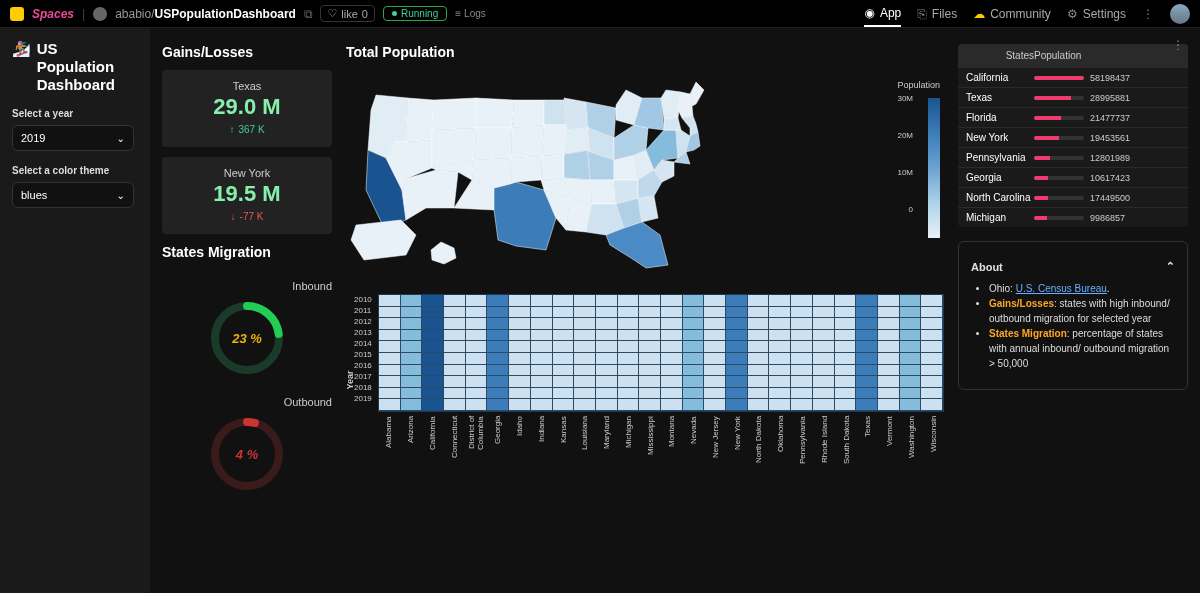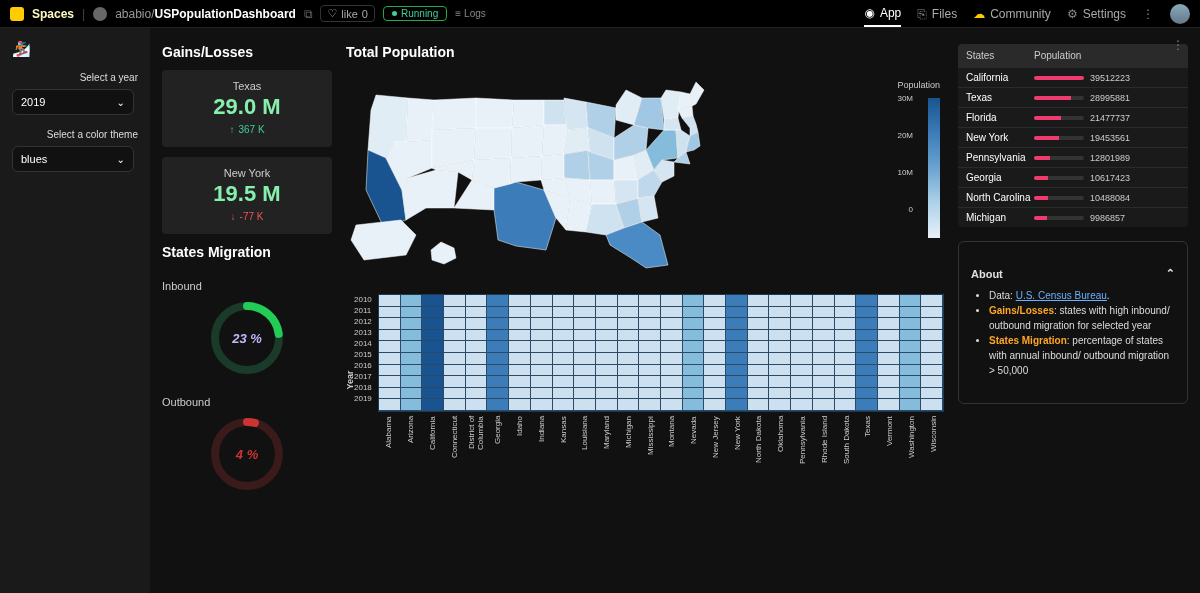--- a/index.html
+++ b/index.html
@@ -1,85 +1,85 @@
 <!DOCTYPE html>
 <html><head>
 <meta charset="utf-8">
 <style>
 * { margin:0; padding:0; box-sizing:border-box; }
 body { font-family:-apple-system,BlinkMacSystemFont,"Segoe UI",sans-serif; background:#0b0b0b; color:#e0e0e0; width:1200px; height:593px; overflow:hidden; font-size:12px; }
 .topbar { height:28px; background:#000; display:flex; align-items:center; padding:0 10px; border-bottom:1px solid #222; }
 .tb-left { display:flex; align-items:center; gap:8px; }
 .tb-logo { width:14px; height:14px; background:#ffcc00; border-radius:3px; }
-.tb-spaces { color:#fef9c3; font-weight:600; font-size:12px; }
+.tb-spaces { color:#ec4899; font-weight:600; font-size:12px;font-style:italic; }
 .tb-sep { color:#444; }
 .tb-avatar-sm { width:14px; height:14px; border-radius:50%; background:#666; }
 .tb-path { color:#999; font-size:12px; }
 .tb-path .repo { color:#fff; font-weight:600; }
 .tb-copy { color:#666; cursor:pointer; }
 .tb-like { border:1px solid #333; border-radius:4px; padding:1px 6px; display:flex; align-items:center; gap:4px; color:#aaa; font-size:11px; }
 .tb-status { border:1px solid #2a4; color:#4c9; border-radius:4px; padding:1px 8px; font-size:10px; display:flex; align-items:center; gap:4px; }
 .tb-status .dot { width:5px; height:5px; background:#4c9; border-radius:50%; }
 .tb-logs { color:#888; font-size:10px; display:flex; align-items:center; gap:3px; }
 .tb-right { margin-left:auto; display:flex; align-items:center; gap:16px; }
 .tb-link { color:#aaa; display:flex; align-items:center; gap:5px; font-size:12px; cursor:pointer; }
 .tb-link.active { color:#fff; border-bottom:2px solid #fff; padding-bottom:5px; margin-bottom:-6px; }
 .tb-more { color:#888; cursor:pointer; }
 .tb-avatar { width:20px; height:20px; border-radius:50%; background:linear-gradient(#8ab,#678); }
 .app { display:flex; height:565px; }
 .sidebar { width:150px; background:#1a1a1a; padding:12px; }
 .sb-title { display:flex; align-items:flex-start; gap:6px; font-size:15px; font-weight:700; color:#fff; margin-bottom:14px; line-height:1.2; }
-.sb-label { font-size:10px; font-weight:400; color:#ddd; margin-bottom:6px;text-align:right; }
+.sb-label { font-size:10px; font-weight:700; color:#ddd; margin-bottom:6px; }
 .sb-select { width:122px; background:#111; border:1px solid #333; border-radius:6px; padding:6px 8px; display:flex; align-items:center; justify-content:space-between; color:#fff; font-size:11px; margin-bottom:14px; cursor:pointer; }
 .main { flex:1; background:#111; padding:16px 12px; display:flex; gap:14px; position:relative; }
 .main-more { position:absolute; top:10px; right:16px; color:#888; cursor:pointer; }
 .col1 { width:170px; }
 .col2 { flex:1; }
 .col3 { width:230px; }
 .sec-title { font-size:14px; font-weight:700; color:#fff; margin-bottom:10px; }
 .card { background:#222; border-radius:4px; padding:10px 12px 12px; text-align:center; margin-bottom:10px; }
 .card-state { font-size:11px; color:#ccc; margin-bottom:2px; }
 .card-val { font-size:22px; font-weight:700; color:#86efac; }
 .card-delta { font-size:10px; margin-top:4px; display:flex; align-items:center; justify-content:center; gap:4px; }
 .delta-up { color:#4c9; }
 .delta-down { color:#e55; }
-.donut-wrap { text-align:left; margin-bottom:14px;margin-top:20px; }
+.donut-wrap { text-align:right; margin-bottom:14px;margin-top:20px; }
 .donut-label { font-size:11px; color:#ccc; margin-bottom:8px; }
 .donut { position:relative; width:76px; height:76px; margin:0 auto; }
 .donut svg { transform:rotate(-90deg); }
 .donut-text { position:absolute; left:0; top:0; width:100%; height:100%; display:flex; align-items:center; justify-content:center; font-size:13px; font-weight:700; font-style:italic; }
-.donut-text.green { color:#c4b5fd; }
+.donut-text.green { color:#eab308; }
 .donut-text.red { color:#c33; }
 .map-wrap { position:relative; height:210px; margin-bottom:14px; }
 .legend { position:absolute; right:4px; top:10px; text-align:right; font-size:9px; color:#ccc; }
 .legend-title { margin-bottom:4px; }
 .legend-bar { width:12px; height:140px; background:linear-gradient(#1a5490,#3c7cb8,#6ba3d0,#aed2e8,#e8f1f8); margin:4px 0 4px auto; }
 .legend-tick { margin-bottom:28px; font-size:8px; }
 .heatmap-wrap { position:relative; }
 .hm-ylabel { position:absolute; left:-6px; top:50%; transform:rotate(-90deg) translateX(10px); font-size:9px; color:#ccc; font-weight:600; }
 .hm-years { position:absolute; left:8px; top:0; font-size:8px; color:#ccc; }
 .hm-years div { height:11px; line-height:11px; }
 .hm-grid { margin-left:32px; height:118px; display:grid; grid-template-rows:repeat(10,1fr); gap:0; border:1px solid #1a3a55; }
 .hm-row { display:grid; grid-template-columns:repeat(26,1fr); }
 .hm-cell { border-right:1px solid #2a4a65; border-bottom:1px solid #2a4a65; background:#cde0f0; }
 .hm-cell.d1 { background:#86bcdb; }
 .hm-cell.d2 { background:#3c7cb8; }
 .hm-cell.d3 { background:#1a5490; }
 .hm-states { margin-left:32px; display:grid; grid-template-columns:repeat(26,1fr); margin-top:4px; }
 .hm-state { font-size:8px; color:#ccc; writing-mode:vertical-rl; transform:rotate(180deg); height:60px; text-align:right; justify-self:center; }
 .table { background:#1a1a1a; border-radius:4px; overflow:hidden; margin-bottom:14px; }
 .th-row { display:flex; background:#2a2a2a; padding:6px 8px; font-size:10px; color:#ccc; }
-.th-row .c1 { width:68px; }
+.th-row .c1 { width:68px;text-align:right; }
 .tr { display:flex; align-items:center; padding:4px 8px; font-size:10px; border-top:1px solid #2a2a2a; }
 .tr .c1 { width:68px; color:#fff; }
 .tr .c2 { flex:1; display:flex; align-items:center; gap:6px; }
 .bar { height:4px; width:50px; background:#333; border-radius:2px; overflow:hidden; }
 .bar-fill { height:100%; background:#ef3b6d; }
 .tr .val { color:#ccc; font-size:9px; }
-.about { border:1px solid #333; border-radius:6px; padding:25px 12px; }
+.about { border:1px solid #333; border-radius:6px; padding:18px 12px; }
 .about-hd { display:flex; justify-content:space-between; align-items:center; font-size:11px; font-weight:600; margin-bottom:8px; cursor:pointer; }
 .about ul { list-style:disc; padding-left:18px; font-size:10px; color:#ddd; line-height:1.5; }
 .about a { color:#6ab0ff; text-decoration:underline; }
 .about .hl-g { color:#ffa726; font-weight:600; }
 .chev { font-size:10px; }
 svg.us-map { width:390px; height:200px; }
 </style>
 </head>
 <body>
 
@@ -117,20 +117,21 @@
       </span>
     <span class="tb-more">⋮</span>
     <span class="tb-avatar"></span>
   </div>
 </div>
 
 <div class="app">
   <div class="sidebar">
     <div class="sb-title">
         <span>🏂</span>
+        <span>US Population Dashboard</span>
       </div>
     <div class="sb-label">Select a year</div>
     <div class="sb-select">
         <span>2019</span>
         <span class="chev">⌄</span>
       </div>
     <div class="sb-label">Select a color theme</div>
     <div class="sb-select">
         <span>blues</span>
         <span class="chev">⌄</span>
@@ -581,21 +582,21 @@
             <div class="c1">States</div>
             <div>Population</div>
           </div>
         <div id="trows">
             <div class="tr">
               <div class="c1">California</div>
               <div class="c2">
                 <div class="bar">
                   <div class="bar-fill" style="width:100%"></div>
                 </div>
-                <span class="val">39512223</span>
+                <span class="val">58198437</span>
               </div>
             </div>
             <div class="tr">
               <div class="c1">Texas</div>
               <div class="c2">
                 <div class="bar">
                   <div class="bar-fill" style="width:73%"></div>
                 </div>
                 <span class="val">28995881</span>
               </div>
@@ -635,40 +636,40 @@
                 </div>
                 <span class="val">10617423</span>
               </div>
             </div>
             <div class="tr">
               <div class="c1">North Carolina</div>
               <div class="c2">
                 <div class="bar">
                   <div class="bar-fill" style="width:27%"></div>
                 </div>
-                <span class="val">10488084</span>
+                <span class="val">17449500</span>
               </div>
             </div>
             <div class="tr">
               <div class="c1">Michigan</div>
               <div class="c2">
                 <div class="bar">
                   <div class="bar-fill" style="width:25%"></div>
                 </div>
                 <span class="val">9986857</span>
               </div>
             </div>
           </div>
       </div>
       <div class="about">
         <div class="about-hd">
             <span>About</span>
             <span>⌃</span>
           </div>
         <ul>
-          <li><span>Data:</span> <a href="#">U.S. Census Bureau</a>.</li>
+          <li><span>Ohio:</span> <a href="#">U.S. Census Bureau</a>.</li>
           <li><span class="hl-g">Gains/Losses</span><span>: states with high inbound/ outbound migration for selected year</span></li>
           <li><span class="hl-g">States Migration</span><span>: percentage of states with annual inbound/ outbound migration &gt; 50,000</span></li>
         </ul>
       </div>
     </div>
   </div>
 </div>
 
 </body></html>

